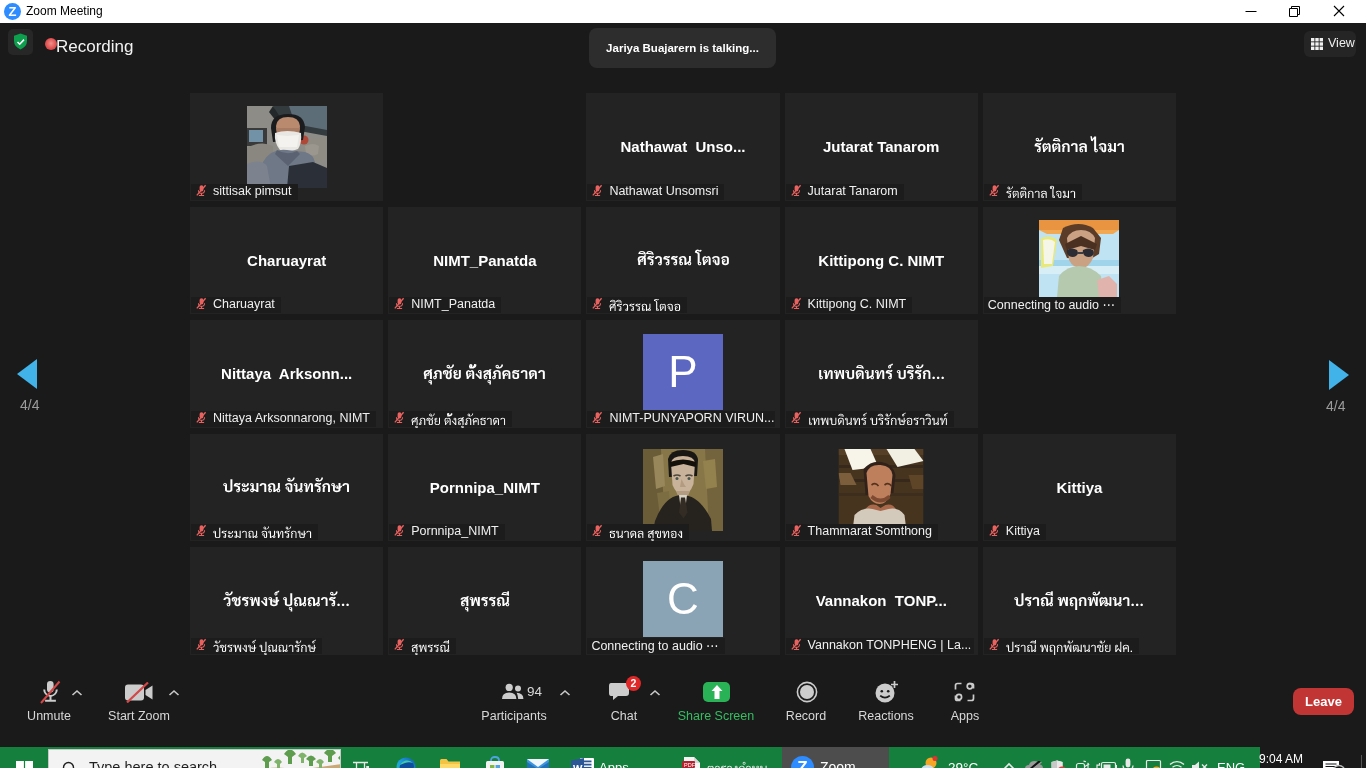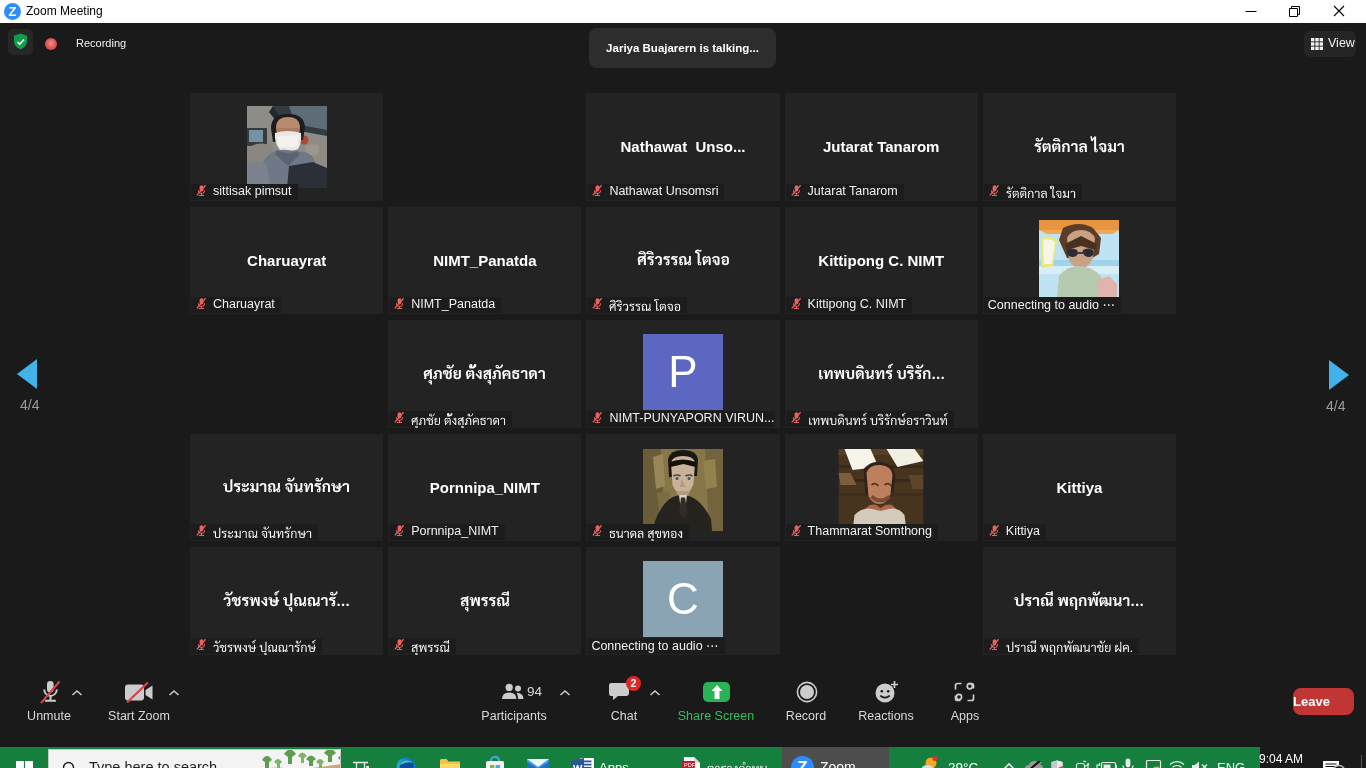--- a/index.html
+++ b/index.html
@@ -2,37 +2,37 @@
 <html><head><meta charset="utf-8"><style>
 *{margin:0;padding:0;box-sizing:border-box}
 html,body{width:1366px;height:768px;overflow:hidden;background:#1a1a1a;font-family:"Liberation Sans",sans-serif}
 .titlebar{position:absolute;left:0;top:0;width:1366px;height:23px;background:#fff}
 .zlogo{position:absolute;left:4px;top:3px;width:17px;height:17px;border-radius:50%;background:#2d8cff;color:#fff;font-weight:bold;font-size:13px;text-align:center;line-height:17px}
 .ttitle{position:absolute;left:26px;top:4px;font-size:12px;color:#000}
 .winbtn{position:absolute;top:0;width:14px;height:23px;color:#000}
 .zoomarea{position:absolute;left:0;top:23px;width:1366px;height:704px;background:#1a1a1a}
 .shieldbtn{position:absolute;left:8px;top:6px;width:25px;height:26px;background:#272727;border-radius:5px}
 .recdot{position:absolute;left:45px;top:15px;width:12px;height:12px;border-radius:50%;background:radial-gradient(circle at 50% 45%,#f0908a 0%,#e05252 55%,#c43c3c 100%)}
-.rectext{position:absolute;left:76px;top:14px;font-size:11px;color:#f2f2f2}
+.rectext{position:absolute;left:56px;top:14px;font-size:17px;color:#f2f2f2}
 .tooltip{position:absolute;left:589px;top:5px;width:187px;height:40px;background:#2d2d2d;border-radius:8px;color:#fff;font-size:11.5px;font-weight:bold;text-align:center;line-height:40px}
 .viewbtn{position:absolute;left:1304px;top:8px;width:52px;height:26px;background:#252525;border-radius:6px;color:#f0f0f0;font-size:12.5px}
 .tile{position:absolute;width:193.3px;height:107.5px;background:#232323;overflow:hidden}
 .cn{position:absolute;left:0;right:0;top:0;bottom:0;display:flex;align-items:center;justify-content:center;color:#fff;font-size:15px;font-weight:bold;white-space:pre}
 .av{position:absolute;left:56.5px;top:14px;width:80px;height:76px;color:#fff;font-size:44px;font-weight:400;text-align:center;line-height:76px;font-family:"Liberation Sans",sans-serif}
 .phw{position:absolute;left:50%;transform:translateX(-50%)}
 .lbl{position:absolute;left:1px;bottom:1px;height:16px;background:#1c1c1c;color:#f0f0f0;font-size:12.5px;display:inline-flex;align-items:flex-start;padding:0 6px 0 4px;max-width:188px;white-space:nowrap}
 .lbl .mic{margin-right:5px;flex:none}
 .lbl .lt{margin-top:1px}
 .navarrow{position:absolute}
 .navtext{position:absolute;color:#9c9c9c;font-size:14px}
 .toolbar{position:absolute;left:0;top:653px;width:1366px;height:51px}
 .tbi{position:absolute;text-align:center;color:#d8d8d8;font-size:12.5px}
 .tbl{position:absolute;top:33px;color:#d8d8d8;font-size:12.5px;white-space:nowrap;transform:translateX(-50%)}
 .chev{position:absolute;top:13px;color:#c8c8c8}
-.leave{position:absolute;left:1293px;top:12px;width:61px;height:27px;background:#c23535;border-radius:8px;color:#fff;font-weight:bold;font-size:13px;text-align:left;line-height:27px}
+.leave{position:absolute;left:1293px;top:12px;width:61px;height:27px;background:#c23535;border-radius:8px;color:#fff;font-weight:bold;font-size:13px;text-align:center;line-height:27px}
 .taskbar{position:absolute;left:0;top:747px;width:1260px;height:41px;background:#15803d}
 .search{position:absolute;left:48px;top:2px;width:293px;height:37px;background:#f3f3f3;border:1px solid #c8c8c8;overflow:hidden}
 .stext{position:absolute;left:40px;top:9px;font-size:14.5px;color:#1f1f1f}
 .tbtxt{color:#fff;font-size:13px;position:absolute}
 .tbunder{position:absolute;height:2px;background:#76b9ed;top:39px}
 .zoombtn{position:absolute;left:782px;top:0;width:107px;height:41px;background:#4d4d4d}
 .zicon{position:absolute;left:9px;top:9px;width:23px;height:23px;border-radius:50%;background:#2d8cff;color:#fff;font-weight:bold;font-size:17px;text-align:center;line-height:23px}
 .clock{position:absolute;left:1248px;top:5px;width:66px;color:#fff;font-size:12px;text-align:center;line-height:14.5px}
 svg{display:block}
 .cn svg,.lbl svg{display:inline-block}
@@ -228,20 +228,33 @@
 <path d="M44 30q5-3 10 0 2 4-1 6t-7 0q-3-3-2-6z" fill="#2c2c34"></path>
 <path d="M38 32h6v2h-6z" fill="#3c3c44"></path>
 <path d="M20 56q8-10 20-10t22 10l2 21H18z" fill="#b5c9ae"></path>
 <path d="M58 60l12-4 8 8v13H60z" fill="#e0b4ac"></path>
 </svg>
       </div>
       <div class="lbl">
         <span>Connecting to audio ⋯</span>
       </div>
     </div>
+<div class="tile" style="left:190.0px;top:297.0px">
+      <div class="cn"><span>Nittaya  Arksonn...</span></div>
+      <div class="lbl">
+        <svg class="mic" width="13" height="13" viewBox="0 0 13 13">
+          <g fill="#e8625f">
+            <rect x="4.6" y="1.2" width="3.8" height="6.2" rx="1.9"></rect>
+            <path d="M2.9 6.2h1.1a2.5 2.6 0 0 0 5 0h1.1a3.6 3.7 0 0 1-3 3.55V11h2v1.1H3.9V11h2V9.75a3.6 3.7 0 0 1-3-3.55z"></path>
+          </g>
+          <path d="M1.8 11.4 10.6 1.3" stroke="#e8625f" stroke-width="1.3" fill="none"></path>
+        </svg>
+        <span>Nittaya Arksonnarong, NIMT</span>
+      </div>
+    </div>
 <div class="tile" style="left:388.2px;top:297.0px">
       <div class="cn"><svg width="123" height="24" viewBox="0 -17.00 122.54 24.00">
           <path fill="#fff" d="M8.1 -7.8Q8.7 -7.1 8.7 -6V0H6.7V-5.8Q6.7 -6.2 6.6 -6.5Q6.3 -6.3 5.7 -5.9Q6.2 -5.5 6.2 -4.7Q6.2 -4 5.8 -3.6Q5.4 -3.2 4.7 -3.2Q4.4 -3.2 4.1 -3.3Q3.8 -3.4 3.6 -3.7Q3.4 -3.3 3.2 -2.8Q3.1 -2.3 3.1 -1.8V0H1.1V-2.3Q1.1 -2.7 0.8 -3.7Q0.7 -4.5 0.6 -4.9Q0.5 -5.3 0.5 -5.7Q0.5 -7.3 1.6 -8.2Q2.7 -9.1 4.7 -9.1Q5.7 -9.1 6.6 -8.8Q6.9 -9.3 6.9 -9.8H9.1Q8.9 -8.8 8.1 -7.8ZM4.2 -6.1Q5.1 -6.8 5.6 -7.4Q5.2 -7.5 4.7 -7.5Q3.6 -7.5 3 -7.1Q2.4 -6.6 2.4 -5.7Q2.4 -5.2 2.5 -4.2Q2.8 -5 3.2 -5.5Q3.6 -6 4.2 -6.1ZM5.3 -4.7Q5.3 -4.9 5.2 -5.1Q5 -5.3 4.7 -5.3Q4.4 -5.3 4.3 -5.1Q4.1 -4.9 4.1 -4.7Q4.1 -4.4 4.3 -4.2Q4.4 -4 4.7 -4Q5 -4 5.2 -4.2Q5.3 -4.4 5.3 -4.7Z M7.1 3.8Q7 3.9 6.6 3.9Q6 3.9 5.6 3.5Q5.2 3.1 5.2 2.4Q5.2 1.8 5.7 1.3Q6.1 0.9 6.9 0.9Q7.7 0.9 8.2 1.3Q8.7 1.7 8.7 2.4V5.5H7.1ZM7.3 2.4Q7.3 2.1 7.1 2Q7 1.8 6.7 1.8Q6.4 1.8 6.3 2Q6.1 2.1 6.1 2.4Q6.1 2.7 6.3 2.9Q6.4 3 6.7 3Q7 3 7.1 2.9Q7.3 2.7 7.3 2.4Z M18.5 -5.9V0H16.5V-5.7Q16.5 -6.5 16 -7Q15.5 -7.5 14.6 -7.5Q13.9 -7.5 13.4 -7.2Q12.8 -7 12.6 -6.4Q13.1 -6.3 13.6 -6.1Q14.1 -6 14.4 -5.8V-5.2Q13.4 -4.8 13.4 -4Q13.4 -3.8 13.5 -3.4Q13.7 -2.4 13.7 -1.8Q13.7 -0.9 13.1 -0.4Q12.6 0.2 11.7 0.2Q10.9 0.2 10.4 -0.3Q9.9 -0.8 9.9 -1.5Q9.9 -2.2 10.3 -2.7Q10.8 -3.2 11.5 -3.2Q11.7 -3.2 11.8 -3.1Q11.7 -3.5 11.7 -3.9Q11.7 -4.3 11.9 -4.7Q12 -5.1 12.3 -5.3Q11.7 -5.5 10.7 -5.6Q10.8 -6.6 11.3 -7.4Q11.8 -8.2 12.7 -8.6Q13.6 -9.1 14.7 -9.1Q16.5 -9.1 17.5 -8.2Q18.5 -7.4 18.5 -5.9ZM12.3 -1.5Q12.3 -1.8 12.1 -2Q11.9 -2.2 11.6 -2.2Q11.3 -2.2 11.1 -2Q10.9 -1.8 10.9 -1.5Q10.9 -1.2 11.1 -1Q11.3 -0.8 11.6 -0.8Q11.9 -0.8 12.1 -1Q12.3 -1.2 12.3 -1.5Z M28.5 -5.5V-2.2Q28.5 -1.1 27.7 -0.5Q26.9 0.2 25.5 0.2Q24.1 0.2 23.3 -0.5Q22.5 -1.1 22.5 -2.2V-3.3Q22.5 -3.7 22.6 -4.1Q22.8 -4.4 23.1 -4.9Q23.4 -5.4 23.6 -5.8Q23.8 -6.1 23.8 -6.7Q23.8 -7.2 23.4 -7.5Q23.1 -7.8 22.5 -7.8Q22 -7.8 21.7 -7.7Q22.3 -7.6 22.7 -7.2Q23.1 -6.8 23.1 -6.1Q23.1 -5.4 22.7 -5Q22.2 -4.5 21.4 -4.5Q20.6 -4.5 20.1 -5Q19.6 -5.5 19.6 -6.5Q19.6 -7.7 20.4 -8.4Q21.2 -9.1 22.6 -9.1Q24 -9.1 24.7 -8.5Q25.4 -7.9 25.4 -6.9Q25.4 -6.2 25.3 -5.8Q25.1 -5.3 24.9 -4.8Q24.6 -4.4 24.5 -4.1Q24.4 -3.8 24.4 -3.4V-2.2Q24.4 -1.8 24.7 -1.6Q25 -1.4 25.5 -1.4Q26 -1.4 26.3 -1.6Q26.5 -1.8 26.5 -2.2V-5.4Q26.5 -5.9 26.4 -6.2Q26.2 -6.4 25.7 -6.5V-7.5Q26.3 -7.8 26.6 -8.2Q26.9 -8.7 26.9 -9.5H29Q28.9 -8.7 28.5 -8Q28 -7.3 27.5 -7.1Q28 -6.9 28.3 -6.5Q28.5 -6.1 28.5 -5.5ZM21.4 -6.8Q21.1 -6.8 20.9 -6.6Q20.7 -6.4 20.7 -6.1Q20.7 -5.8 20.9 -5.6Q21.1 -5.4 21.4 -5.4Q21.7 -5.4 21.9 -5.6Q22.1 -5.8 22.1 -6.1Q22.1 -6.4 21.9 -6.6Q21.7 -6.8 21.4 -6.8Z M30.8 -14.4Q30.8 -13.1 30.2 -12.3Q29.7 -11.4 28.7 -10.9Q27.7 -10.4 26.5 -10.4Q25 -10.4 24.1 -11Q23.3 -11.6 23.3 -12.6Q23.3 -13.3 23.8 -13.8Q24.2 -14.2 25 -14.2Q25.7 -14.2 26.2 -13.8Q26.7 -13.3 26.7 -12.6Q26.7 -12 26.4 -11.6Q27.7 -11.6 28.5 -12.4Q29.2 -13.2 29.2 -14.4ZM25 -11.9Q25.3 -11.9 25.5 -12.1Q25.7 -12.3 25.7 -12.6Q25.7 -12.9 25.5 -13.1Q25.3 -13.3 25 -13.3Q24.7 -13.3 24.5 -13.1Q24.3 -12.9 24.3 -12.6Q24.3 -12.3 24.5 -12.1Q24.7 -11.9 25 -11.9Z M37.6 -8.9V-2.2Q37.6 -1.1 36.7 -0.5Q35.7 0.2 34 0.2Q32.3 0.2 31.3 -0.5Q30.3 -1.1 30.3 -2.2V-3.1Q30.3 -3.6 30.5 -4Q30.8 -4.3 31.3 -4.6Q30.7 -4.9 30.4 -5.5Q30.2 -6 30.2 -6.8Q30.2 -7.8 30.8 -8.4Q31.3 -9.1 32.3 -9.1Q33.2 -9.1 33.6 -8.7Q34.1 -8.2 34.1 -7.5Q34.1 -6.8 33.7 -6.4Q33.2 -6 32.4 -6Q32.3 -6 32.1 -6Q32.2 -5.3 32.9 -5.3H34.6V-3.8H32.9Q32.6 -3.8 32.4 -3.7Q32.3 -3.5 32.3 -3.2V-2.4Q32.3 -1.9 32.7 -1.7Q33.2 -1.4 34 -1.4Q34.8 -1.4 35.2 -1.7Q35.6 -1.9 35.6 -2.4V-8.9ZM31.7 -7.5Q31.7 -7.3 31.9 -7.1Q32.1 -6.9 32.4 -6.9Q32.7 -6.9 32.9 -7.1Q33.1 -7.3 33.1 -7.5Q33.1 -7.9 32.9 -8Q32.7 -8.2 32.4 -8.2Q32.1 -8.2 31.9 -8Q31.7 -7.9 31.7 -7.5Z M51 -6V0H49V-6Q49 -6.6 48.9 -6.9Q48.7 -7.3 48.4 -7.5L46.9 -6.6L45.3 -7.6Q45 -7.3 44.8 -6.9Q44.6 -6.4 44.6 -5.8Q44.6 -5.4 44.7 -5Q44.7 -4.7 44.9 -4.1Q45.1 -3.5 45.1 -3.2Q45.2 -2.9 45.2 -2.5V-2.4Q45.4 -2.6 45.9 -3L46.3 -3.4Q45.9 -3.4 45.6 -3.8Q45.4 -4.1 45.4 -4.6Q45.4 -5.2 45.8 -5.6Q46.2 -6 46.9 -6Q47.6 -6 48 -5.6Q48.4 -5.2 48.4 -4.6Q48.4 -4 48 -3.6Q47.7 -3.1 47 -2.5Q46.2 -1.9 45.8 -1.3Q45.3 -0.8 45.3 0H43.4V-2.3Q43.4 -2.6 43.2 -3.1Q43.1 -3.5 43.1 -3.7Q42.9 -4.4 42.8 -4.9Q42.7 -5.3 42.7 -5.7Q42.7 -7 43.4 -7.9Q44 -8.8 45.4 -9.1L47 -8L48.6 -9.1Q49.7 -8.9 50.3 -8.1Q51 -7.3 51 -6ZM46.9 -4Q47.2 -4 47.3 -4.2Q47.5 -4.3 47.5 -4.6Q47.5 -4.9 47.3 -5.1Q47.2 -5.3 46.9 -5.3Q46.6 -5.3 46.4 -5.1Q46.2 -4.9 46.2 -4.6Q46.2 -4.3 46.4 -4.2Q46.6 -4 46.9 -4Z M53.2 -14.4Q53.2 -13.1 52.7 -12.3Q52.1 -11.4 51.1 -10.9Q50.2 -10.4 49 -10.4Q47.4 -10.4 46.6 -11Q45.7 -11.6 45.7 -12.6Q45.7 -13.3 46.2 -13.8Q46.7 -14.2 47.4 -14.2Q48.2 -14.2 48.7 -13.8Q49.1 -13.3 49.1 -12.6Q49.1 -12 48.8 -11.6Q50.2 -11.6 50.9 -12.4Q51.6 -13.2 51.6 -14.4ZM47.4 -11.9Q47.7 -11.9 47.9 -12.1Q48.1 -12.3 48.1 -12.6Q48.1 -12.9 47.9 -13.1Q47.7 -13.3 47.4 -13.3Q47.1 -13.3 46.9 -13.1Q46.7 -12.9 46.7 -12.6Q46.7 -12.3 46.9 -12.1Q47.1 -11.9 47.4 -11.9Z M52.5 -14.9Q52.4 -13.6 51.7 -12.6Q50.9 -11.7 49.7 -11.1Q48.5 -10.6 47 -10.6H46.3V-11.4Q47.1 -11.7 47.6 -12.3H47.6Q46.9 -12.3 46.6 -12.6Q46.2 -13 46.2 -13.7Q46.2 -14.3 46.6 -14.7Q47 -15.1 47.7 -15.1Q48.4 -15.1 48.8 -14.6Q49.2 -14.2 49.2 -13.5Q49.2 -13.2 49 -12.7Q48.9 -12.3 48.6 -11.9Q49.2 -12.1 49.7 -12.6Q50.3 -13 50.6 -13.7Q50.9 -14.3 50.9 -14.9ZM47.7 -13.1Q47.9 -13.1 48.1 -13.2Q48.2 -13.4 48.2 -13.6Q48.2 -13.9 48.1 -14Q47.9 -14.2 47.7 -14.2Q47.4 -14.2 47.3 -14Q47.1 -13.9 47.1 -13.6Q47.1 -13.4 47.3 -13.2Q47.4 -13.1 47.7 -13.1Z M58.4 -7.3V0H56.5L52.2 -4.6L53.2 -5.7L56.5 -2.2V-5.8H56.4Q55.6 -5.8 55.2 -6.2Q54.7 -6.7 54.7 -7.4Q54.7 -8.1 55.2 -8.6Q55.7 -9.1 56.5 -9.1Q57.4 -9.1 57.9 -8.6Q58.4 -8.1 58.4 -7.3ZM57.1 -7.4Q57.1 -7.7 56.9 -7.9Q56.7 -8.1 56.4 -8.1Q56.1 -8.1 55.9 -7.9Q55.7 -7.7 55.7 -7.4Q55.7 -7.1 55.9 -6.9Q56.1 -6.7 56.4 -6.7Q56.7 -6.7 56.9 -6.9Q57.1 -7.1 57.1 -7.4Z M67.2 -7.9Q67.8 -7.2 67.8 -6.3V0H65.8V-3.3Q65.8 -3.8 65.3 -4.2Q64.8 -4.5 64 -4.5Q63.3 -4.5 62.8 -4.2Q62.4 -3.9 62.4 -3.3V-3.2H62.5Q63.2 -3.2 63.7 -2.7Q64.2 -2.3 64.2 -1.5Q64.2 -0.8 63.7 -0.3Q63.1 0.2 62.3 0.2Q61.5 0.2 61 -0.3Q60.4 -0.9 60.4 -1.7V-3.3Q60.4 -4.3 61 -4.9Q61.7 -5.6 62.7 -5.8Q63.8 -6.6 64.7 -7.5Q64.3 -7.5 63.9 -7.5Q63 -7.5 62.5 -7.2Q61.9 -6.9 61.8 -6.3H59.9Q59.9 -7.6 61 -8.3Q62.1 -9.1 63.9 -9.1Q64.9 -9.1 65.7 -8.8Q66 -9.3 66.1 -9.8H68.2Q68.2 -8.9 67.2 -7.9ZM65.7 -6.8Q65 -6.3 64.2 -5.9Q65.2 -5.8 65.8 -5.3V-6.4Q65.8 -6.6 65.7 -6.8ZM62.5 -2.2Q62.2 -2.2 62 -2Q61.8 -1.8 61.8 -1.5Q61.8 -1.2 62 -1Q62.2 -0.8 62.5 -0.8Q62.8 -0.8 63 -1Q63.2 -1.2 63.2 -1.5Q63.2 -1.8 63 -2Q62.8 -2.2 62.5 -2.2Z M66.2 3.8Q66 3.9 65.7 3.9Q65.1 3.9 64.7 3.5Q64.3 3.1 64.3 2.4Q64.3 1.8 64.7 1.3Q65.2 0.9 66 0.9Q66.8 0.9 67.3 1.3Q67.7 1.7 67.7 2.4V5.5H66.2ZM66.4 2.4Q66.4 2.1 66.2 2Q66 1.8 65.8 1.8Q65.5 1.8 65.3 2Q65.1 2.1 65.1 2.4Q65.1 2.7 65.3 2.9Q65.5 3 65.8 3Q66 3 66.2 2.9Q66.4 2.7 66.4 2.4Z M77.5 -5.9V0H75.5V-5.7Q75.5 -6.5 75 -7Q74.5 -7.5 73.7 -7.5Q73 -7.5 72.4 -7.2Q71.8 -7 71.6 -6.4Q72.1 -6.3 72.6 -6.1Q73.2 -6 73.5 -5.8V-5.2Q72.5 -4.8 72.5 -4Q72.5 -3.8 72.6 -3.4Q72.7 -2.4 72.7 -1.8Q72.7 -0.9 72.2 -0.4Q71.6 0.2 70.7 0.2Q69.9 0.2 69.4 -0.3Q68.9 -0.8 68.9 -1.5Q68.9 -2.2 69.4 -2.7Q69.8 -3.2 70.6 -3.2Q70.8 -3.2 70.9 -3.1Q70.8 -3.5 70.8 -3.9Q70.8 -4.3 70.9 -4.7Q71.1 -5.1 71.4 -5.3Q70.8 -5.5 69.8 -5.6Q69.8 -6.6 70.3 -7.4Q70.8 -8.2 71.7 -8.6Q72.6 -9.1 73.8 -9.1Q75.5 -9.1 76.5 -8.2Q77.5 -7.4 77.5 -5.9ZM71.3 -1.5Q71.3 -1.8 71.1 -2Q70.9 -2.2 70.6 -2.2Q70.3 -2.2 70.1 -2Q69.9 -1.8 69.9 -1.5Q69.9 -1.2 70.1 -1Q70.3 -0.8 70.6 -0.8Q70.9 -0.8 71.1 -1Q71.3 -1.2 71.3 -1.5Z M79.8 -14.4Q79.8 -13.1 79.2 -12.3Q78.6 -11.4 77.7 -10.9Q76.7 -10.4 75.5 -10.4Q74 -10.4 73.1 -11Q72.3 -11.6 72.3 -12.6Q72.3 -13.3 72.7 -13.8Q73.2 -14.2 74 -14.2Q74.7 -14.2 75.2 -13.8Q75.7 -13.3 75.7 -12.6Q75.7 -12 75.4 -11.6Q76.7 -11.6 77.4 -12.4Q78.2 -13.2 78.2 -14.4ZM74 -11.9Q74.3 -11.9 74.5 -12.1Q74.7 -12.3 74.7 -12.6Q74.7 -12.9 74.5 -13.1Q74.3 -13.3 74 -13.3Q73.7 -13.3 73.5 -13.1Q73.3 -12.9 73.3 -12.6Q73.3 -12.3 73.5 -12.1Q73.7 -11.9 74 -11.9Z M87.2 -6V0H85.2V-5.8Q85.2 -6.6 84.7 -7.1Q84.1 -7.5 83.1 -7.5Q82.1 -7.5 81.5 -7.1Q80.9 -6.6 80.9 -5.7Q80.9 -5.2 81 -4.2Q81.3 -5.1 81.8 -5.6Q82.4 -6.1 83.1 -6.1Q83.9 -6.1 84.3 -5.7Q84.7 -5.3 84.7 -4.7Q84.7 -4 84.3 -3.6Q83.9 -3.2 83.2 -3.2Q82.9 -3.2 82.6 -3.3Q82.3 -3.4 82.1 -3.7Q81.9 -3.3 81.7 -2.8Q81.5 -2.3 81.5 -1.8V0H79.6V-2.3Q79.6 -2.7 79.3 -3.7Q79.1 -4.5 79.1 -4.9Q79 -5.3 79 -5.7Q79 -7.3 80.1 -8.2Q81.2 -9.1 83.1 -9.1Q85 -9.1 86.1 -8.3Q87.2 -7.5 87.2 -6ZM82.6 -4.7Q82.6 -4.4 82.7 -4.2Q82.9 -4 83.2 -4Q83.5 -4 83.7 -4.2Q83.8 -4.4 83.8 -4.7Q83.8 -4.9 83.7 -5.1Q83.5 -5.3 83.2 -5.3Q82.9 -5.3 82.7 -5.1Q82.6 -4.9 82.6 -4.7Z M89.2 -2V-4.7H91.1V-2.2Q91.1 -1.8 91.5 -1.6Q91.9 -1.4 92.5 -1.4Q93.2 -1.4 93.6 -1.6Q93.9 -1.8 93.9 -2.2V-4.2Q93.9 -4.5 93.9 -4.6Q93.8 -4.7 93.6 -4.9Q93.3 -5 92.8 -5.1Q92.1 -5.2 90.9 -5.4Q89.7 -5.6 88.8 -5.6Q88.8 -7.2 89.6 -8.2Q90.3 -9.1 91.7 -9.1Q92.1 -9.1 92.4 -9Q92.8 -8.9 93.3 -8.8Q93.6 -8.7 93.8 -8.7Q94.1 -8.6 94.3 -8.6Q94.8 -8.6 95 -9.1L96.3 -8.8Q96.1 -7.9 95.7 -7.5Q95.2 -7 94.5 -7Q94.1 -7 93.3 -7.3Q92.9 -7.4 92.6 -7.5Q92.3 -7.5 92 -7.5Q91.6 -7.5 91.3 -7.3Q91 -7.1 91 -6.9Q91.9 -6.8 93 -6.6Q94 -6.4 94.6 -6.2Q95.4 -6 95.6 -5.6Q95.9 -5.3 95.9 -4.7V-2Q95.9 -1 95 -0.4Q94 0.1 92.5 0.1Q91 0.1 90.1 -0.4Q89.2 -1 89.2 -2Z M102.2 -6.3Q102.2 -6.9 101.8 -7.2Q101.4 -7.5 100.8 -7.5Q100.1 -7.5 99.7 -7.1Q99.4 -6.7 99.4 -6H97.4Q97.4 -7.5 98.3 -8.3Q99.2 -9.1 100.8 -9.1Q102.4 -9.1 103.3 -8.4Q104.1 -7.7 104.1 -6.4V0H102.2Z M113.6 -5.7V0H111.7V-5.8Q111.7 -6.6 111.1 -7.1Q110.6 -7.5 109.6 -7.5Q108.7 -7.5 108.1 -7Q107.6 -6.6 107.6 -5.8Q107.6 -5.3 107.8 -4.3Q108 -3.7 108 -3.3Q108.1 -2.9 108.1 -2.5V-2.4Q108.5 -2.9 109.3 -3.5Q108.8 -3.6 108.5 -4Q108.2 -4.3 108.2 -4.9Q108.2 -5.5 108.6 -5.9Q109 -6.3 109.7 -6.3Q110.3 -6.3 110.8 -5.9Q111.2 -5.5 111.2 -4.9Q111.2 -4.3 110.9 -3.8Q110.5 -3.3 109.8 -2.7Q109.1 -1.9 108.6 -1.3Q108.2 -0.8 108.2 0H106.3V-2.3Q106.3 -2.6 106 -3.7Q105.6 -5.2 105.6 -5.9Q105.6 -6.8 106.1 -7.5Q106.6 -8.2 107.5 -8.7Q108.4 -9.1 109.6 -9.1Q111.5 -9.1 112.6 -8.2Q113.6 -7.3 113.6 -5.7ZM109.7 -4.3Q110 -4.3 110.1 -4.4Q110.3 -4.6 110.3 -4.9Q110.3 -5.2 110.1 -5.3Q110 -5.5 109.7 -5.5Q109.4 -5.5 109.2 -5.3Q109 -5.2 109 -4.9Q109 -4.6 109.2 -4.4Q109.4 -4.3 109.7 -4.3Z M119.6 -6.3Q119.6 -6.9 119.2 -7.2Q118.9 -7.5 118.2 -7.5Q117.6 -7.5 117.2 -7.1Q116.8 -6.7 116.8 -6H114.9Q114.9 -7.5 115.8 -8.3Q116.7 -9.1 118.2 -9.1Q119.8 -9.1 120.7 -8.4Q121.6 -7.7 121.6 -6.4V0H119.6Z"></path>
         </svg></div>
       <div class="lbl">
         <svg class="mic" width="13" height="13" viewBox="0 0 13 13">
           <g fill="#e8625f">
             <rect x="4.6" y="1.2" width="3.8" height="6.2" rx="1.9"></rect>
             <path d="M2.9 6.2h1.1a2.5 2.6 0 0 0 5 0h1.1a3.6 3.7 0 0 1-3 3.55V11h2v1.1H3.9V11h2V9.75a3.6 3.7 0 0 1-3-3.55z"></path>
           </g>
@@ -422,20 +435,33 @@
         </svg>
         <svg width="39" height="18" viewBox="0 -13.00 38.74 18.00" class="lt">
           <path fill="#fff" d="M5.8 -6.5Q6.3 -6 6.3 -5.2V0H5.3V-2.9Q5.3 -3.4 4.7 -3.7Q4.2 -4.1 3.5 -4.1Q2.9 -4.1 2.4 -3.7Q2 -3.4 2 -2.9V-2.4Q2.2 -2.4 2.3 -2.4Q2.9 -2.4 3.2 -2.1Q3.6 -1.7 3.6 -1.1Q3.6 -0.6 3.2 -0.2Q2.9 0.1 2.3 0.1Q1.7 0.1 1.3 -0.2Q0.9 -0.6 0.9 -1.2V-2.9Q0.9 -3.6 1.4 -4.2Q2 -4.7 2.8 -4.8Q3.8 -5.6 4.5 -6.3Q4 -6.5 3.5 -6.5Q2.7 -6.5 2.1 -6.1Q1.6 -5.8 1.5 -5.3H0.4Q0.5 -6.2 1.3 -6.8Q2.1 -7.3 3.5 -7.3Q4.4 -7.3 5.1 -7Q5.4 -7.5 5.5 -7.9H6.7Q6.5 -7.3 5.8 -6.5ZM5.3 -5.2Q5.3 -5.5 5.1 -5.8Q4.5 -5.3 3.9 -4.9Q4.8 -4.7 5.3 -4.2ZM2.3 -1.7Q2.1 -1.7 1.9 -1.6Q1.7 -1.4 1.7 -1.2Q1.7 -0.9 1.9 -0.7Q2.1 -0.6 2.3 -0.6Q2.6 -0.6 2.7 -0.7Q2.9 -0.9 2.9 -1.2Q2.9 -1.4 2.7 -1.6Q2.6 -1.7 2.3 -1.7Z M5.3 2.8Q5.2 2.8 5 2.8Q4.5 2.8 4.2 2.5Q4 2.2 4 1.8Q4 1.3 4.3 1Q4.6 0.8 5.1 0.8Q5.7 0.8 6 1Q6.3 1.3 6.3 1.8V4.1H5.3ZM5.5 1.8Q5.5 1.6 5.3 1.5Q5.2 1.3 5 1.3Q4.8 1.3 4.7 1.5Q4.5 1.6 4.5 1.8Q4.5 2 4.7 2.1Q4.8 2.2 5 2.2Q5.2 2.2 5.3 2.1Q5.5 2 5.5 1.8Z M15.3 -7.2V0H14.2L12.2 -5.9L10.3 0H9.2V-4.8Q9 -4.8 8.8 -4.8Q8.2 -4.8 7.9 -5.1Q7.5 -5.5 7.5 -6.1Q7.5 -6.6 7.9 -7Q8.3 -7.3 8.9 -7.3Q9.5 -7.3 9.8 -7Q10.2 -6.6 10.2 -6V-2.7Q10.2 -2.4 10.2 -1.7L10.4 -2.7L11.8 -7.2H12.7L14.1 -2.7L14.3 -1.7Q14.3 -2.4 14.3 -2.7V-7.2ZM8.8 -5.5Q9.1 -5.5 9.2 -5.6Q9.4 -5.8 9.4 -6.1Q9.4 -6.3 9.2 -6.5Q9.1 -6.6 8.8 -6.6Q8.6 -6.6 8.4 -6.5Q8.2 -6.3 8.2 -6.1Q8.2 -5.8 8.4 -5.6Q8.6 -5.5 8.8 -5.5Z M17.8 -5.7Q19.2 -5.5 20.2 -5.1Q21.2 -4.7 21.2 -4V-1.2Q21.2 -0.6 20.8 -0.2Q20.4 0.1 19.8 0.1Q19.2 0.1 18.8 -0.2Q18.5 -0.6 18.5 -1.1Q18.5 -1.7 18.8 -2.1Q19.2 -2.4 19.7 -2.4Q19.9 -2.4 20.1 -2.4V-3.9Q20.1 -4.2 19.2 -4.5Q18.2 -4.8 16.7 -5Q16.7 -6.1 17.2 -6.7Q17.6 -7.3 18.5 -7.3Q18.8 -7.3 19.1 -7.3Q19.4 -7.2 19.9 -7.1Q20.4 -6.9 20.6 -6.9Q20.7 -6.9 20.9 -7Q21 -7.2 21 -7.4L21.8 -7.2Q21.7 -6.6 21.4 -6.3Q21.1 -6.1 20.7 -6.1Q20.6 -6.1 20.3 -6.1Q20 -6.2 19.7 -6.2Q19.6 -6.3 19.3 -6.4Q18.9 -6.5 18.6 -6.5Q18.3 -6.5 18.1 -6.3Q17.8 -6.1 17.8 -5.7ZM20.3 -1.2Q20.3 -1.4 20.2 -1.6Q20 -1.7 19.8 -1.7Q19.5 -1.7 19.3 -1.6Q19.2 -1.4 19.2 -1.2Q19.2 -0.9 19.3 -0.7Q19.5 -0.6 19.8 -0.6Q20 -0.6 20.2 -0.7Q20.3 -0.9 20.3 -1.2Z M23.9 -5.7Q25.3 -5.5 26.2 -5.1Q27.2 -4.7 27.2 -4V-1.2Q27.2 -0.6 26.8 -0.2Q26.5 0.1 25.9 0.1Q25.3 0.1 24.9 -0.2Q24.5 -0.6 24.5 -1.1Q24.5 -1.7 24.9 -2.1Q25.2 -2.4 25.8 -2.4Q26 -2.4 26.2 -2.4V-3.9Q26.2 -4.2 25.2 -4.5Q24.3 -4.8 22.7 -5Q22.7 -6.1 23.2 -6.7Q23.7 -7.3 24.5 -7.3Q24.9 -7.3 25.1 -7.3Q25.4 -7.2 25.9 -7.1Q26.5 -6.9 26.6 -6.9Q26.8 -6.9 26.9 -7Q27 -7.2 27.1 -7.4L27.9 -7.2Q27.7 -6.6 27.4 -6.3Q27.2 -6.1 26.8 -6.1Q26.6 -6.1 26.3 -6.1Q26.1 -6.2 25.8 -6.2Q25.7 -6.3 25.3 -6.4Q24.9 -6.5 24.7 -6.5Q24.4 -6.5 24.1 -6.3Q23.9 -6.1 23.9 -5.7ZM26.4 -1.2Q26.4 -1.4 26.2 -1.6Q26.1 -1.7 25.8 -1.7Q25.5 -1.7 25.4 -1.6Q25.2 -1.4 25.2 -1.2Q25.2 -0.9 25.4 -0.7Q25.5 -0.6 25.8 -0.6Q26.1 -0.6 26.2 -0.7Q26.4 -0.9 26.4 -1.2Z M38.2 -1.2Q38.2 -0.6 37.8 -0.2Q37.4 0.1 36.9 0.1Q36.3 0.1 35.9 -0.2Q35.6 -0.6 35.6 -1.2Q34.8 -0.8 34.4 0H33.3V-4.8Q33.3 -5.6 32.9 -6Q32.5 -6.5 31.8 -6.5Q31.1 -6.5 30.6 -6.2Q30.1 -5.9 29.9 -5.3Q30.4 -5.3 30.8 -5.1Q31.2 -5 31.4 -4.7V-4.5Q30.9 -4.3 30.7 -4Q30.4 -3.7 30.4 -3.2V-2.3Q30.6 -2.4 30.7 -2.4Q31.3 -2.4 31.6 -2Q32 -1.7 32 -1.1Q32 -0.6 31.6 -0.2Q31.3 0.1 30.7 0.1Q30.1 0.1 29.7 -0.2Q29.3 -0.6 29.3 -1.2V-3.2Q29.3 -3.6 29.5 -4Q29.8 -4.4 30.2 -4.5Q29.8 -4.7 28.9 -4.8Q28.9 -5.5 29.3 -6.1Q29.7 -6.7 30.3 -7Q31 -7.3 31.8 -7.3Q33 -7.3 33.7 -6.7Q34.3 -6 34.3 -4.9V-1.2Q34.8 -1.7 35.5 -2Q36 -2.3 36.2 -2.4Q36.5 -2.6 36.6 -2.9Q36.8 -3.2 36.8 -3.6V-7.2H37.8V-3.5Q37.8 -3.1 37.7 -2.8Q37.6 -2.5 37.3 -2.3Q37.7 -2.2 37.9 -1.9Q38.2 -1.6 38.2 -1.2ZM37.4 -1.2Q37.4 -1.4 37.3 -1.6Q37.1 -1.7 36.9 -1.7Q36.6 -1.7 36.4 -1.6Q36.3 -1.4 36.3 -1.2Q36.3 -0.9 36.4 -0.7Q36.6 -0.6 36.9 -0.6Q37.1 -0.6 37.3 -0.7Q37.4 -0.9 37.4 -1.2ZM30.7 -1.7Q30.5 -1.7 30.3 -1.6Q30.1 -1.4 30.1 -1.1Q30.1 -0.9 30.3 -0.7Q30.5 -0.6 30.7 -0.6Q31 -0.6 31.1 -0.7Q31.3 -0.9 31.3 -1.1Q31.3 -1.4 31.1 -1.6Q31 -1.7 30.7 -1.7Z M37.9 -8.3Q37 -8.6 35.8 -8.8Q34.6 -9 33.5 -9Q32.7 -9 32.2 -8.9Q32.3 -10 33 -10.6Q33.7 -11.2 34.9 -11.2Q36.1 -11.2 36.9 -10.5V-11.9H37.8V-8.9Q37.9 -8.7 37.9 -8.3ZM37 -9.2Q36.7 -9.8 36.1 -10.2Q35.6 -10.5 34.9 -10.5Q34.3 -10.5 33.8 -10.3Q33.4 -10 33.2 -9.6Q33.5 -9.6 34 -9.6Q34.8 -9.6 35.6 -9.5Q36.4 -9.4 37 -9.2Z"></path>
         </svg>
       </div>
     </div>
 <div class="tile" style="left:586.4px;top:524.0px">
       <div class="av" style="background:#8ba4b5">C</div>
       <div class="lbl">
         <span>Connecting to audio ⋯</span>
+      </div>
+    </div>
+<div class="tile" style="left:784.6px;top:524.0px">
+      <div class="cn"><span>Vannakon  TONP...</span></div>
+      <div class="lbl">
+        <svg class="mic" width="13" height="13" viewBox="0 0 13 13">
+          <g fill="#e8625f">
+            <rect x="4.6" y="1.2" width="3.8" height="6.2" rx="1.9"></rect>
+            <path d="M2.9 6.2h1.1a2.5 2.6 0 0 0 5 0h1.1a3.6 3.7 0 0 1-3 3.55V11h2v1.1H3.9V11h2V9.75a3.6 3.7 0 0 1-3-3.55z"></path>
+          </g>
+          <path d="M1.8 11.4 10.6 1.3" stroke="#e8625f" stroke-width="1.3" fill="none"></path>
+        </svg>
+        <span>Vannakon TONPHENG | La...</span>
       </div>
     </div>
 <div class="tile" style="left:982.8px;top:524.0px">
       <div class="cn"><svg width="130" height="24" viewBox="0 -17.00 129.83 24.00">
           <path fill="#fff" d="M9.4 -12.7V-2Q9.4 -1 8.4 -0.4Q7.4 0.2 5.7 0.2Q4 0.2 3 -0.4Q2 -1 2 -2V-5.8H1.9Q1.1 -5.8 0.7 -6.2Q0.2 -6.7 0.2 -7.4Q0.2 -8.1 0.7 -8.6Q1.2 -9.1 2 -9.1Q2.9 -9.1 3.4 -8.6Q4 -8.1 4 -7.3V-2.3Q4 -1.9 4.4 -1.6Q4.9 -1.4 5.7 -1.4Q6.5 -1.4 6.9 -1.6Q7.4 -1.9 7.4 -2.3V-12.7ZM2.6 -7.4Q2.6 -7.7 2.4 -7.9Q2.2 -8.1 1.9 -8.1Q1.6 -8.1 1.4 -7.9Q1.2 -7.7 1.2 -7.4Q1.2 -7.1 1.4 -6.9Q1.6 -6.7 1.9 -6.7Q2.2 -6.7 2.4 -6.9Q2.6 -7.1 2.6 -7.4Z M12.8 -6.9Q14.7 -6.7 15.8 -6.1Q17 -5.6 17 -4.8V-1.7Q17 -0.9 16.4 -0.3Q15.9 0.2 15 0.2Q14.2 0.2 13.7 -0.3Q13.2 -0.8 13.2 -1.5Q13.2 -2.3 13.7 -2.7Q14.1 -3.2 14.9 -3.2H15V-4.5Q15 -4.9 13.6 -5.3Q12.3 -5.6 10.7 -5.7Q10.8 -7.3 11.5 -8.2Q12.2 -9.1 13.3 -9.1Q13.8 -9.1 14.1 -9Q14.4 -8.9 14.8 -8.8Q15 -8.7 15.2 -8.7Q15.4 -8.6 15.6 -8.6Q15.9 -8.6 16.1 -8.8Q16.2 -8.9 16.3 -9.2L17.7 -8.7Q17.5 -7.9 17 -7.5Q16.6 -7 16 -7Q15.7 -7 15.5 -7.1Q15.3 -7.2 14.9 -7.3Q14.1 -7.5 13.7 -7.5Q13.4 -7.5 13.1 -7.3Q12.8 -7.2 12.8 -6.9ZM15.6 -1.5Q15.6 -1.8 15.4 -2Q15.2 -2.2 14.9 -2.2Q14.6 -2.2 14.4 -2Q14.2 -1.8 14.2 -1.5Q14.2 -1.2 14.4 -1Q14.6 -0.8 14.9 -0.8Q15.2 -0.8 15.4 -1Q15.6 -1.2 15.6 -1.5Z M23 -6.3Q23 -6.9 22.7 -7.2Q22.3 -7.5 21.7 -7.5Q21 -7.5 20.6 -7.1Q20.2 -6.7 20.2 -6H18.3Q18.3 -7.5 19.2 -8.3Q20.1 -9.1 21.7 -9.1Q23.2 -9.1 24.1 -8.4Q25 -7.7 25 -6.4V0H23Z M39 -1.7Q39 -0.8 38.5 -0.3Q38 0.2 37.2 0.2Q36.4 0.2 35.9 -0.3Q35.4 -0.8 35.4 -1.5Q35 -1.3 34.6 -0.9Q34.3 -0.5 33.9 0H32.1V-5.7Q32.1 -6.5 31.6 -7Q31.2 -7.5 30.3 -7.5Q29.6 -7.5 29.1 -7.2Q28.5 -6.9 28.3 -6.4Q29.5 -6.2 30.1 -5.8V-5.2Q29.6 -5 29.3 -4.6Q29 -4.2 29 -3.7V-3.2H29.1Q29.8 -3.2 30.3 -2.7Q30.8 -2.2 30.8 -1.5Q30.8 -0.8 30.3 -0.3Q29.7 0.2 28.9 0.2Q28.1 0.2 27.6 -0.3Q27 -0.9 27 -1.7V-3.6Q27 -4.2 27.3 -4.6Q27.6 -5.1 28.1 -5.3Q27.8 -5.4 27.4 -5.4Q26.9 -5.5 26.5 -5.6Q26.5 -6.6 27 -7.4Q27.5 -8.2 28.4 -8.6Q29.3 -9.1 30.5 -9.1Q31.5 -9.1 32.4 -8.7Q33.2 -8.3 33.6 -7.6Q34.1 -6.9 34.1 -5.9V-2Q34.3 -2.3 34.6 -2.6Q35 -2.9 35.3 -3.1Q36 -3.4 36.3 -3.7Q36.6 -4 36.6 -4.4V-8.9H38.6V-4.5Q38.6 -4 38.4 -3.7Q38.3 -3.3 38 -3.1Q38.5 -2.9 38.7 -2.5Q39 -2.2 39 -1.7ZM37.9 -1.5Q37.9 -1.8 37.7 -2Q37.5 -2.2 37.2 -2.2Q36.9 -2.2 36.7 -2Q36.5 -1.8 36.5 -1.5Q36.5 -1.2 36.7 -1Q36.9 -0.8 37.2 -0.8Q37.5 -0.8 37.7 -1Q37.9 -1.2 37.9 -1.5ZM28.4 -1.5Q28.4 -1.2 28.6 -1Q28.8 -0.8 29.1 -0.8Q29.4 -0.8 29.6 -1Q29.8 -1.2 29.8 -1.5Q29.8 -1.8 29.6 -2Q29.4 -2.2 29.1 -2.2Q28.8 -2.2 28.6 -2Q28.4 -1.8 28.4 -1.5Z M38.8 -10.1Q37.8 -10.5 36.1 -10.8Q34.4 -11.1 32.8 -11.1Q31.9 -11.1 31.2 -11Q31.2 -11.9 31.7 -12.6Q32.1 -13.3 32.9 -13.7Q33.8 -14.1 34.8 -14.1Q36.1 -14.1 37.1 -13.5V-14.8H38.7V-11Q38.8 -10.6 38.8 -10.1ZM37.2 -11.6Q36.9 -12.3 36.3 -12.6Q35.7 -13 34.9 -13Q34.2 -13 33.7 -12.7Q33.1 -12.5 33 -12Q33.2 -12 33.7 -12Q34.6 -12 35.5 -11.9Q36.5 -11.8 37.2 -11.6Z M53.8 -8.9V0H51.6L49.5 -6.6L47.5 0H45.3V-5.8H45.2Q44.5 -5.8 44 -6.2Q43.5 -6.7 43.5 -7.4Q43.5 -8.1 44 -8.6Q44.5 -9.1 45.3 -9.1Q46.2 -9.1 46.7 -8.6Q47.3 -8.1 47.3 -7.3V-4Q47.3 -3.6 47.2 -2.7L47.5 -4.1L48.8 -8.9H50.3L51.6 -4.1L51.9 -2.7Q51.8 -3.6 51.8 -4V-8.9ZM45.9 -7.4Q45.9 -7.7 45.7 -7.9Q45.5 -8.1 45.2 -8.1Q44.9 -8.1 44.7 -7.9Q44.5 -7.7 44.5 -7.4Q44.5 -7.1 44.7 -6.9Q44.9 -6.7 45.2 -6.7Q45.5 -6.7 45.7 -6.9Q45.9 -7.1 45.9 -7.4Z M63.1 -5.9V3.9H61.1V-5.7Q61.1 -6.5 60.6 -7Q60 -7.5 59.2 -7.5Q58.5 -7.5 57.9 -7.2Q57.3 -6.9 57.1 -6.4Q57.6 -6.3 58.1 -6.1Q58.6 -6 58.9 -5.8V-5.2Q58.3 -5 58.1 -4.6Q57.8 -4.2 57.8 -3.7V-3.2H57.8Q58.6 -3.2 59.1 -2.7Q59.5 -2.2 59.5 -1.5Q59.5 -0.8 59 -0.3Q58.5 0.2 57.7 0.2Q56.9 0.2 56.3 -0.3Q55.8 -0.9 55.8 -1.7V-3.6Q55.8 -4.2 56.1 -4.6Q56.4 -5.1 56.9 -5.3Q56.4 -5.4 55.3 -5.6Q55.3 -6.6 55.8 -7.4Q56.3 -8.2 57.2 -8.6Q58.1 -9.1 59.3 -9.1Q60.4 -9.1 61.3 -8.7Q62.1 -8.3 62.6 -7.6Q63.1 -6.8 63.1 -5.9ZM57.1 -1.5Q57.1 -1.2 57.3 -1Q57.5 -0.8 57.8 -0.8Q58.2 -0.8 58.3 -1Q58.5 -1.2 58.5 -1.5Q58.5 -1.8 58.3 -2Q58.2 -2.2 57.8 -2.2Q57.5 -2.2 57.3 -2Q57.1 -1.8 57.1 -1.5Z M65.1 -3.6Q65.1 -4.2 65.3 -4.6Q65.6 -5.1 66.1 -5.3Q65.6 -5.4 64.5 -5.6Q64.6 -6.6 65.1 -7.4Q65.6 -8.2 66.5 -8.6Q67.4 -9.1 68.6 -9.1Q69.7 -9.1 70.5 -8.7Q71.4 -8.3 71.8 -7.6Q72.3 -6.8 72.3 -5.9V0H70.3V-5.7Q70.3 -6.5 69.8 -7Q69.3 -7.5 68.4 -7.5Q67.7 -7.5 67.1 -7.2Q66.6 -6.9 66.4 -6.4Q66.9 -6.3 67.4 -6.1Q67.8 -6 68.2 -5.8V-5.2Q67.6 -5 67.3 -4.6Q67 -4.2 67 -3.7V0H65.1Z M83.7 -8.9V0H81.6L79.5 -6.6L77.5 0H75.3V-5.8H75.2Q74.4 -5.8 74 -6.2Q73.5 -6.7 73.5 -7.4Q73.5 -8.1 74 -8.6Q74.5 -9.1 75.3 -9.1Q76.2 -9.1 76.7 -8.6Q77.2 -8.1 77.2 -7.3V-4Q77.2 -3.6 77.2 -2.7L77.5 -4.1L78.8 -8.9H80.2L81.5 -4.1L81.9 -2.7Q81.8 -3.6 81.8 -4V-8.9ZM75.9 -7.4Q75.9 -7.7 75.7 -7.9Q75.5 -8.1 75.2 -8.1Q74.9 -8.1 74.7 -7.9Q74.5 -7.7 74.5 -7.4Q74.5 -7.1 74.7 -6.9Q74.9 -6.7 75.2 -6.7Q75.5 -6.7 75.7 -6.9Q75.9 -7.1 75.9 -7.4Z M86 -14.4Q86 -13.1 85.5 -12.3Q84.9 -11.4 83.9 -10.9Q83 -10.4 81.7 -10.4Q80.2 -10.4 79.4 -11Q78.5 -11.6 78.5 -12.6Q78.5 -13.3 79 -13.8Q79.5 -14.2 80.2 -14.2Q81 -14.2 81.4 -13.8Q81.9 -13.3 81.9 -12.6Q81.9 -12 81.6 -11.6Q83 -11.6 83.7 -12.4Q84.4 -13.2 84.4 -14.4ZM80.2 -11.9Q80.5 -11.9 80.7 -12.1Q80.9 -12.3 80.9 -12.6Q80.9 -12.9 80.7 -13.1Q80.5 -13.3 80.2 -13.3Q79.9 -13.3 79.7 -13.1Q79.5 -12.9 79.5 -12.6Q79.5 -12.3 79.7 -12.1Q79.9 -11.9 80.2 -11.9Z M97.3 -8.9V0H95.6Q95.3 -0.5 94.9 -0.9Q94.4 -1.4 93.8 -1.7V-1.6Q93.8 -0.9 93.3 -0.3Q92.8 0.2 92 0.2Q91.2 0.2 90.7 -0.3Q90.2 -0.8 90.2 -1.6Q90.2 -2.1 90.5 -2.6Q90.9 -3.1 91.4 -3.2V-6Q91.4 -6.6 91.3 -6.9Q91.2 -7.3 90.9 -7.5L89.4 -6.6L87.9 -7.6Q87.5 -7.3 87.3 -6.9Q87.1 -6.4 87.1 -5.8Q87.1 -5.4 87.2 -5.1Q87.2 -4.8 87.4 -4.1Q87.6 -3.6 87.6 -3.2Q87.7 -2.8 87.7 -2.4V-2.4Q87.9 -2.6 88.4 -3L88.9 -3.4Q88.4 -3.5 88.1 -3.8Q87.9 -4.2 87.9 -4.7Q87.9 -5.3 88.3 -5.7Q88.7 -6.1 89.4 -6.1Q90.1 -6.1 90.5 -5.7Q90.9 -5.3 90.9 -4.7Q90.9 -4.1 90.6 -3.6Q90.2 -3.2 89.5 -2.5Q88.7 -1.9 88.3 -1.3Q87.8 -0.8 87.8 0H85.9V-2.2Q85.9 -2.5 85.8 -3Q85.6 -3.5 85.6 -3.6Q85.4 -4.4 85.3 -4.9Q85.2 -5.3 85.2 -5.7Q85.2 -6.9 85.9 -7.9Q86.6 -8.8 87.9 -9.1L89.5 -8L91 -9.1Q92.1 -8.9 92.8 -8.1Q93.4 -7.2 93.4 -6V-3.2Q94.4 -3 95.4 -2.3V-8.9ZM89.4 -4.1Q89.7 -4.1 89.8 -4.2Q90 -4.4 90 -4.7Q90 -5 89.8 -5.2Q89.7 -5.3 89.4 -5.3Q89.1 -5.3 88.9 -5.2Q88.7 -5 88.7 -4.7Q88.7 -4.4 88.9 -4.2Q89.1 -4.1 89.4 -4.1ZM92.7 -1.6Q92.7 -1.9 92.5 -2.1Q92.3 -2.3 92 -2.3Q91.7 -2.3 91.5 -2.1Q91.3 -1.9 91.3 -1.6Q91.3 -1.3 91.5 -1.1Q91.7 -0.9 92 -0.9Q92.3 -0.9 92.5 -1.1Q92.7 -1.3 92.7 -1.6Z M107.7 -1.7Q107.7 -0.8 107.2 -0.3Q106.7 0.2 105.9 0.2Q105.1 0.2 104.6 -0.3Q104.1 -0.8 104.1 -1.6Q103.5 -1.3 103 -0.9Q102.5 -0.5 102.2 0H100.3V-5.8H100.2Q99.5 -5.8 99 -6.2Q98.5 -6.7 98.5 -7.4Q98.5 -8.1 99 -8.6Q99.5 -9.1 100.3 -9.1Q101.2 -9.1 101.7 -8.6Q102.3 -8.1 102.3 -7.3V-2Q102.6 -2.4 103.9 -3Q104.6 -3.4 105 -3.7Q105.3 -4 105.3 -4.4V-8.9H107.3V-4.5Q107.3 -4 107.1 -3.7Q107 -3.3 106.7 -3.1Q107.2 -2.9 107.4 -2.5Q107.7 -2.1 107.7 -1.7ZM100.9 -7.4Q100.9 -7.7 100.7 -7.9Q100.5 -8.1 100.2 -8.1Q99.9 -8.1 99.7 -7.9Q99.5 -7.7 99.5 -7.4Q99.5 -7.1 99.7 -6.9Q99.9 -6.7 100.2 -6.7Q100.5 -6.7 100.7 -6.9Q100.9 -7.1 100.9 -7.4ZM106.6 -1.5Q106.6 -1.8 106.4 -2Q106.2 -2.2 105.9 -2.2Q105.6 -2.2 105.4 -2Q105.2 -1.8 105.2 -1.5Q105.2 -1.2 105.4 -1Q105.6 -0.8 105.9 -0.8Q106.2 -0.8 106.4 -1Q106.6 -1.2 106.6 -1.5Z M113.3 -6.3Q113.3 -6.9 113 -7.2Q112.6 -7.5 112 -7.5Q111.3 -7.5 110.9 -7.1Q110.5 -6.7 110.5 -6H108.6Q108.6 -7.5 109.5 -8.3Q110.4 -9.1 112 -9.1Q113.6 -9.1 114.4 -8.4Q115.3 -7.7 115.3 -6.4V0H113.3Z M117.2 -1.2Q117.2 -1.8 117.6 -2.1Q118 -2.5 118.6 -2.5Q119.1 -2.5 119.5 -2.1Q119.9 -1.8 119.9 -1.2Q119.9 -0.6 119.5 -0.2Q119.1 0.1 118.6 0.1Q118 0.1 117.6 -0.2Q117.2 -0.6 117.2 -1.2Z M121.8 -1.2Q121.8 -1.8 122.1 -2.1Q122.5 -2.5 123.1 -2.5Q123.6 -2.5 124 -2.1Q124.4 -1.8 124.4 -1.2Q124.4 -0.6 124 -0.2Q123.6 0.1 123.1 0.1Q122.5 0.1 122.1 -0.2Q121.8 -0.6 121.8 -1.2Z M126.3 -1.2Q126.3 -1.8 126.6 -2.1Q127 -2.5 127.6 -2.5Q128.2 -2.5 128.5 -2.1Q128.9 -1.8 128.9 -1.2Q128.9 -0.6 128.5 -0.2Q128.2 0.1 127.6 0.1Q127 0.1 126.6 -0.2Q126.3 -0.6 126.3 -1.2Z"></path>
         </svg></div>
       <div class="lbl">
         <svg class="mic" width="13" height="13" viewBox="0 0 13 13">
           <g fill="#e8625f">
             <rect x="4.6" y="1.2" width="3.8" height="6.2" rx="1.9"></rect>

